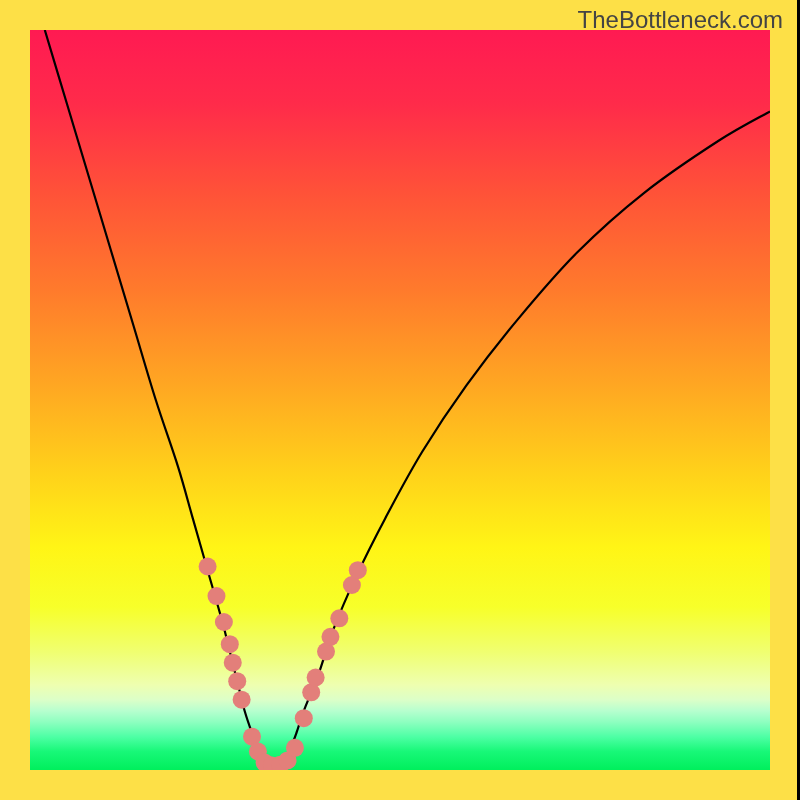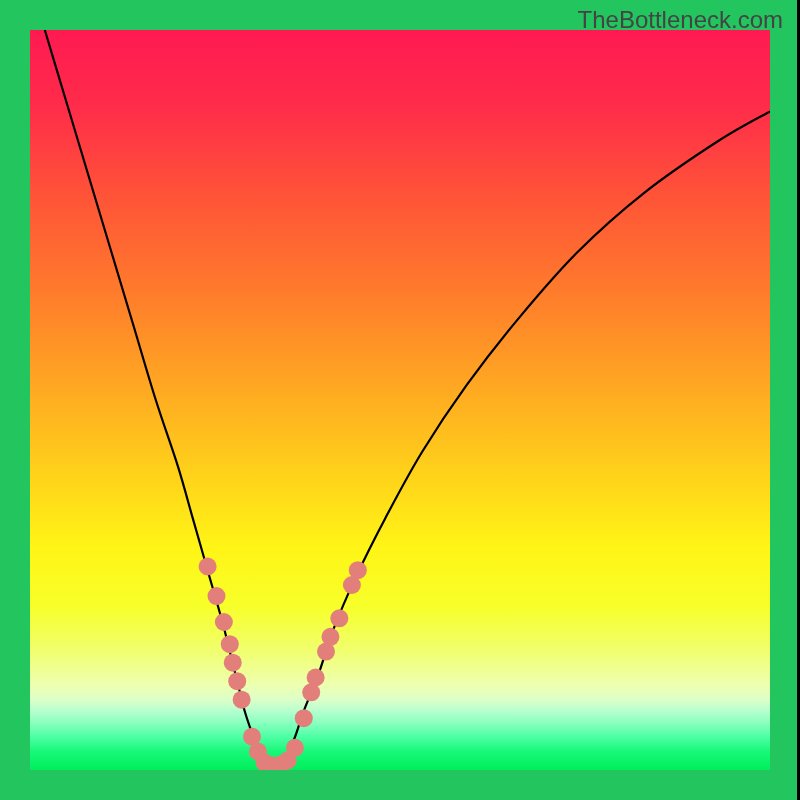--- a/index.html
+++ b/index.html
@@ -8,21 +8,21 @@
     width: 800px;
     height: 800px;
     overflow: hidden;
     background: #000;
     font-family: Arial, Helvetica, sans-serif;
   }
   .frame {
     position: relative;
     width: 797px;
     height: 800px;
-    background: #22c55e;
+    background: #fde047;
   }
   .watermark {
     position: absolute;
     top: 6px;
     right: 14px;
     color: #444;
     font-size: 24px;
     font-weight: 500;
     z-index: 10;
     user-select: none;

